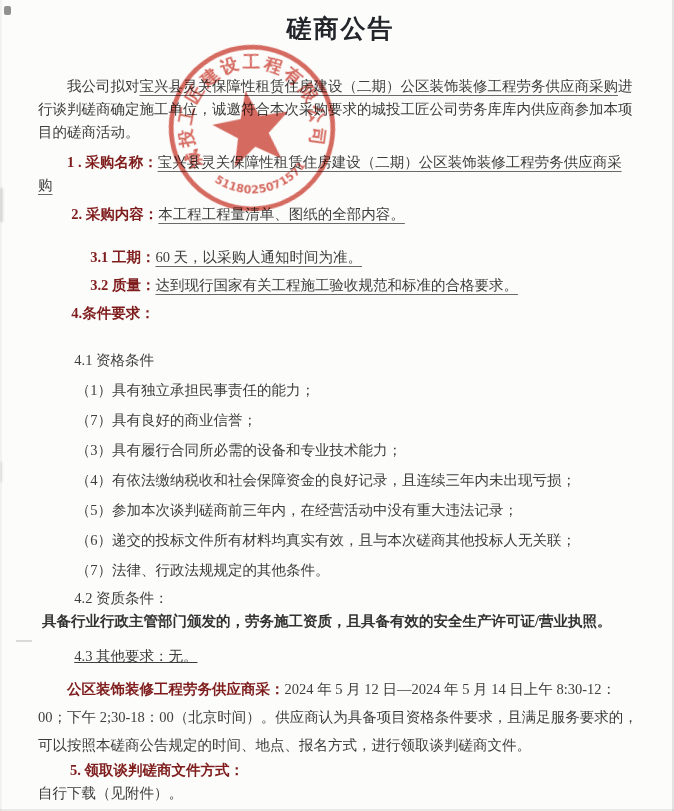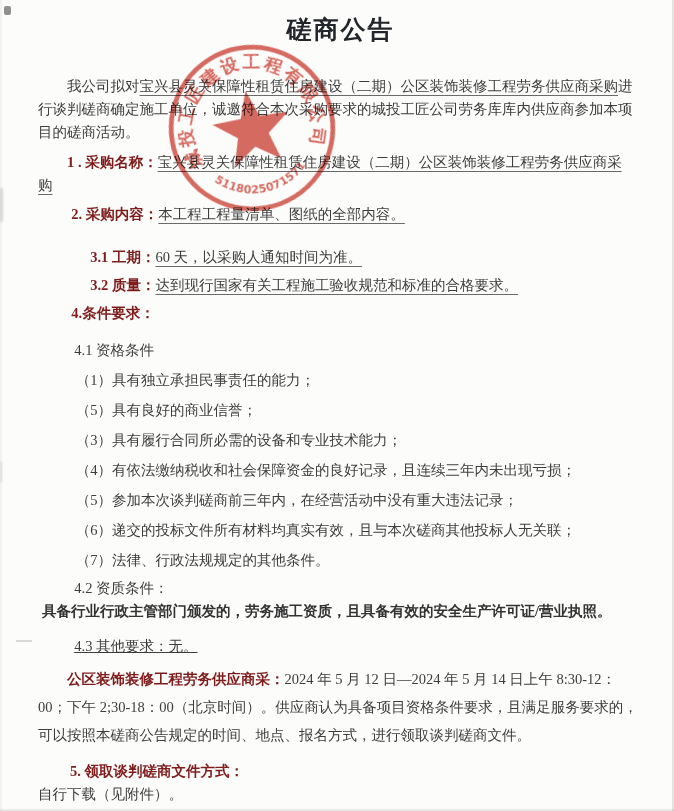--- a/index.html
+++ b/index.html
@@ -12,21 +12,21 @@
     font-family:"Liberation Serif","DejaVu Serif",serif;
     font-size:14.5px;
     line-height:23px;
     color:#3d3d3d;
     box-sizing:border-box;
     padding:0 31px 0 38px;
   }
   .title{
     margin:12px 0 0 0;
     text-align:center;
-    font-family:Liberation Sans, sans-serif;
+    font-family:Liberation Serif, serif;
     font-size:25px;
     line-height:34px;
     font-weight:bold;
     color:#22252a;
     letter-spacing:2px;
   }
   p{margin:0;}
   b{font-weight:bold;color:#7f1d1d;}
   .u{
     text-decoration:underline;
@@ -35,27 +35,27 @@
     text-decoration-color:#6a6a6a;
   }
   .indent2{text-indent:2em;}
   .p-intro{margin-top:29px;}
   .item1{margin-top:7px;text-indent:2em;}
   .item2{margin-top:6px;margin-left:2.3em;}
   .item3{margin-top:5px;margin-left:2.3em;}
   .item31{margin-top:20px;margin-left:3.6em;font-family:Liberation Serif, serif;}
   .item32{margin-top:5px;margin-left:3.6em;}
   .item4{margin-top:5px;margin-left:2.3em;}
-  .item41{margin-top:14px;margin-left:2.5em;}
+  .item41{margin-top:24px;margin-left:2.5em;}
   .cond{margin-top:7px;margin-left:2.6em;}
   .item42-label{margin-top:5px;margin-left:2.5em;}
   .item42-value{margin-left:4px;font-weight:bold;color:#333;font-family:Liberation Serif, serif;}
   .item43{margin-top:12px;margin-left:2.5em;text-decoration:underline;}
   .signup{margin-top:7px;line-height:28px;}
-  .item5{margin-top:11px;margin-left:2.2em;}
+  .item5{margin-top:0;margin-left:2.2em;}
   .item5-value{margin-left:0;}
 
   
   .seal{
     position:absolute;
     left:166px;top:42px;
     width:172px;height:172px;
     transform:rotate(-10deg);
     opacity:0.82;
     mix-blend-mode:multiply;
@@ -102,21 +102,21 @@
 
   <p class="item2"><b>2.  采购内容：</b><span class="u">本工程工程量清单、图纸的全部内容。</span></p>
 
   <p class="item31"><b>3.1 工期：</b><span class="u">60 天，以采购人通知时间为准。</span></p>
   <p class="item32"><b>3.2 质量：</b><span class="u">达到现行国家有关工程施工验收规范和标准的合格要求。</span></p>
 
   <p class="item4"><b>4.条件要求：</b></p>
   <p class="item41">4.1 资格条件</p>
 
   <p class="cond">（1）具有独立承担民事责任的能力；</p>
-  <p class="cond">（5）具有良好的商业信誉；</p>
+  <p class="cond">（7）具有良好的商业信誉；</p>
   <p class="cond">（3）具有履行合同所必需的设备和专业技术能力；</p>
   <p class="cond">（4）有依法缴纳税收和社会保障资金的良好记录，且连续三年内未出现亏损；</p>
   <p class="cond">（5）参加本次谈判磋商前三年内，在经营活动中没有重大违法记录；</p>
   <p class="cond">（6）递交的投标文件所有材料均真实有效，且与本次磋商其他投标人无关联；</p>
   <p class="cond">（7）法律、行政法规规定的其他条件。</p>
 
   <p class="item42-label">4.2 资质条件：</p>
   <p class="item42-value">具备行业行政主管部门颁发的，劳务施工资质，且具备有效的安全生产许可证/营业执照。</p>
 
   <p class="item43">4.3 其他要求：无。</p>

